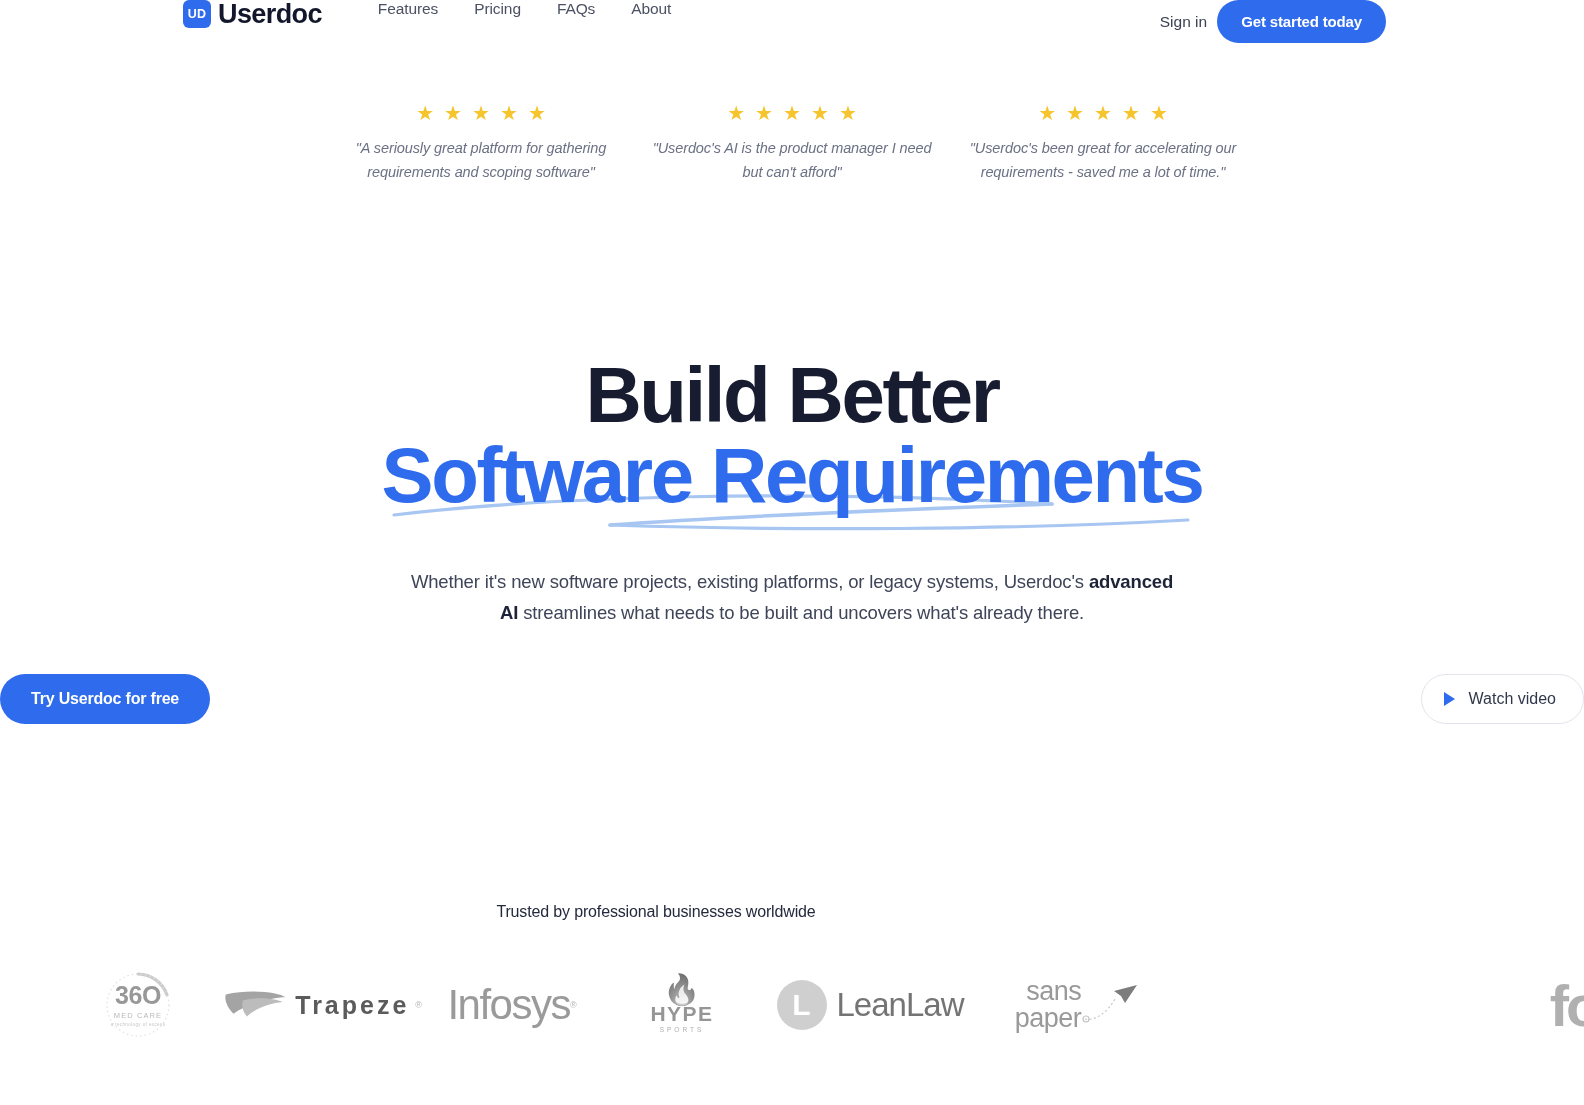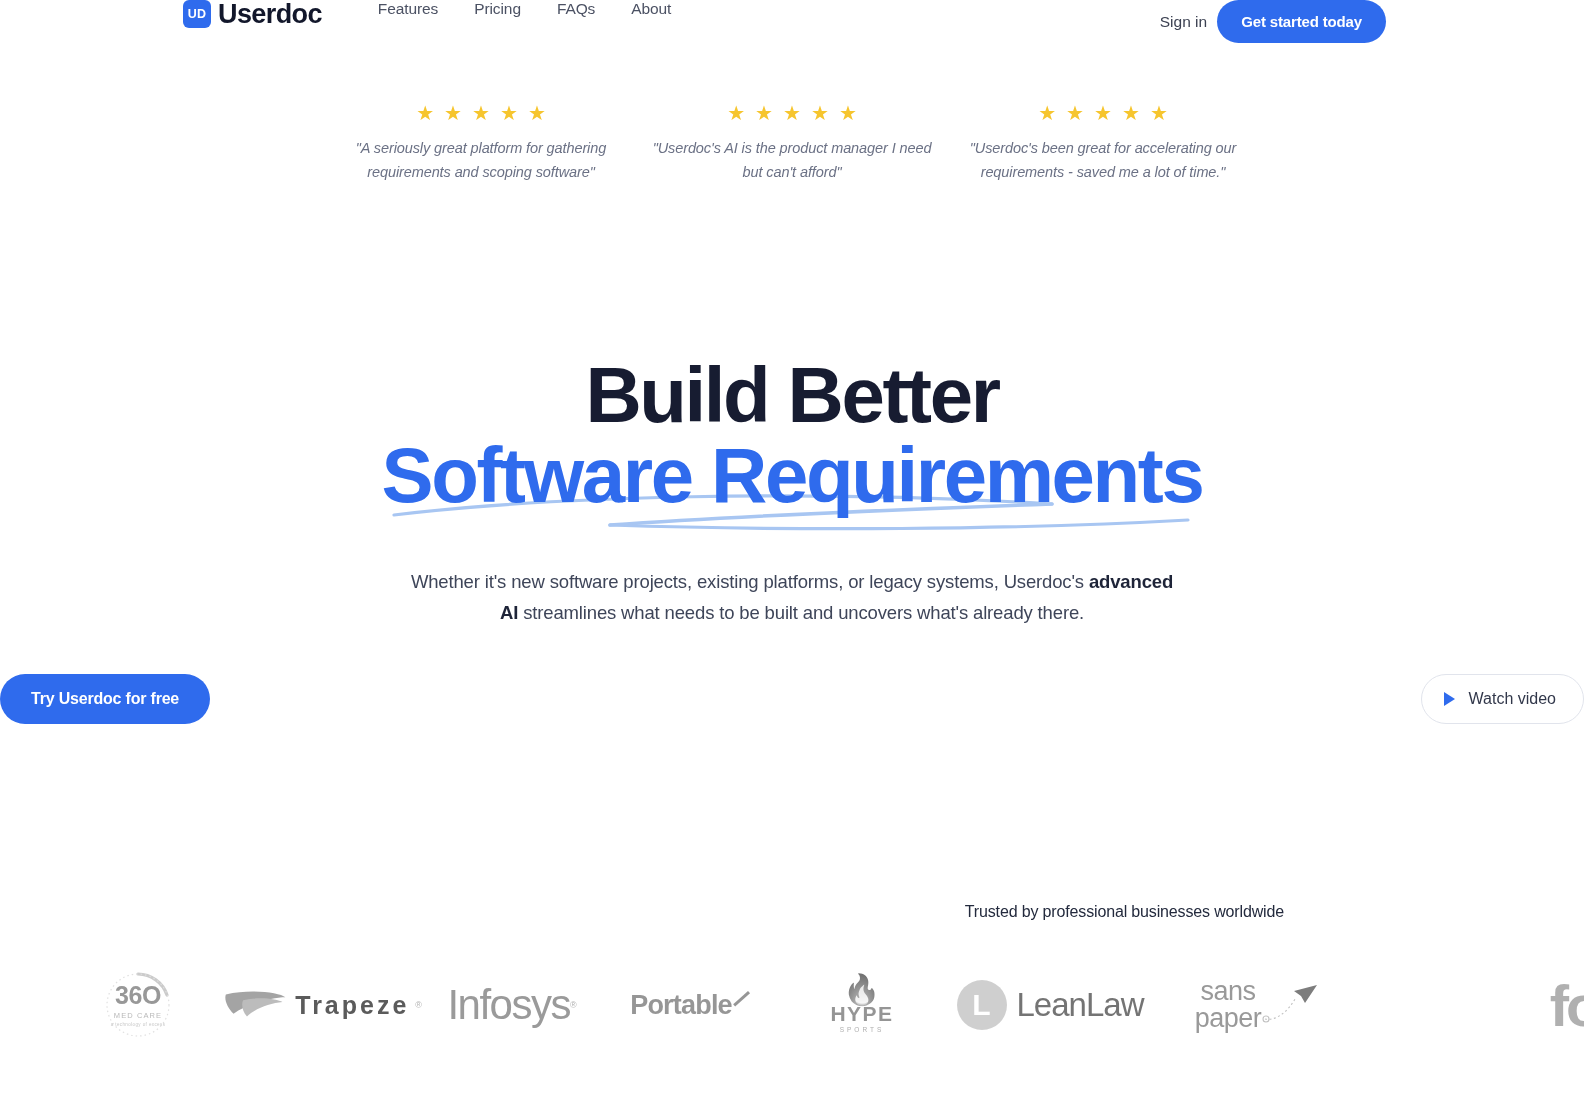--- a/index.html
+++ b/index.html
@@ -219,23 +219,23 @@
     width: 0; height: 0;
     border-left: 11px solid #2f6bed;
     border-top: 7px solid transparent;
     border-bottom: 7px solid transparent;
   }
 
   
   .trust-label {
     position: absolute;
     top: 903px;
-    left: 0;
+    left: 14px;
     width: 1284px;
-    text-align: right;
+    text-align: center;
     font-size: 16px;
     color: #232a3d;
     letter-spacing: -0.15px;
   }
 
   .logo-strip {
     position: absolute;
     top: 955px;
     left: 0;
     width: 1584px;
@@ -435,38 +435,34 @@
       </svg>
       <span class="trapeze-text">Trapeze</span>
       <span class="reg">®</span>
     </div>
 
     <div class="logo-cell logo-infosys">
       <span class="infosys-text">Infosys</span>
       <span class="reg">®</span>
     </div>
 
-    <div class="logo-cell logo-portable">
-      <span class="portable-text">Portable</span>
-      <span class="portable-slash"></span>
-    </div>
 
     <div class="logo-cell logo-hype center-col">
       <div class="hype-flame">🔥</div>
       <div class="hype-text">HYPE</div>
       <div class="hype-sub">SPORTS</div>
     </div>
 
     <div class="logo-cell logo-leanlaw row-flex">
       <span class="ll-circle">L</span>
       <span class="ll-text">LeanLaw</span>
     </div>
 
     <div class="logo-cell logo-sanspaper row-flex">
-      <div class="center-col" style="align-items:center;">
+      <div class="center-col" style="align-items:flex-end;">
         <div class="sp-text">sans</div>
         <div class="sp-text">paper</div>
       </div>
       <svg width="60" height="52" viewBox="0 0 60 52">
         <path d="M33 12 L56 6 L44 24 L40 17 Z" fill="#6f727a"></path>
         <path d="M4 40 C 14 42, 26 34, 34 20" fill="none" stroke="#b9bcc2" stroke-width="1.1" stroke-dasharray="2 2.5"></path>
         <circle cx="5" cy="40" r="3" fill="none" stroke="#b9bcc2" stroke-width="1.1"></circle>
       </svg>
     </div>
 

